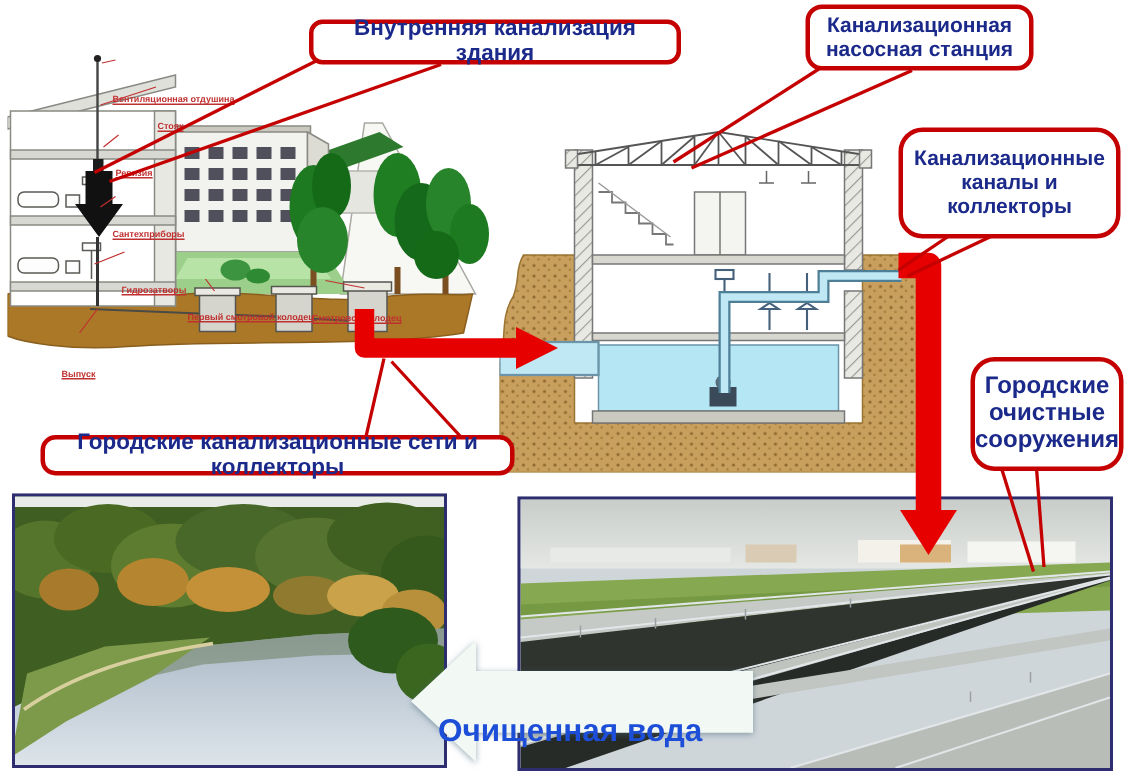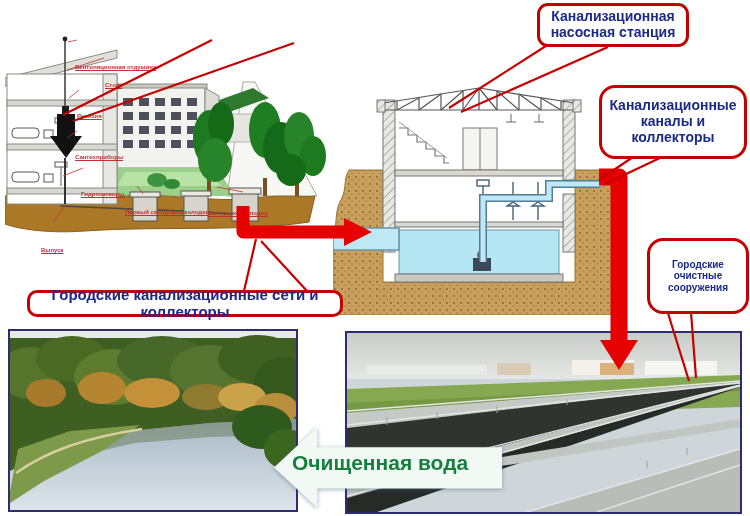--- a/index.html
+++ b/index.html
@@ -9,21 +9,21 @@
   }
   
   .callout{
     position:absolute;background:#fff;border:3px solid #c40000;color:#1b2a8a;
     font-weight:bold;text-align:center;display:flex;align-items:center;justify-content:center;
     line-height:1.12;z-index:6;box-sizing:border-box;
   }
   #co-internal {left:206px;top:13px;width:248px;height:30px;font-size:15px;border-radius:9px;}
   #co-pump     {left:537px;top:3px;width:152px;height:44px;font-size:14px;border-radius:11px;}
   #co-channels {left:599px;top:85px;width:148px;height:74px;font-size:14px;border-radius:16px;padding:2px;}
-  #co-treatment{left:647px;top:238px;width:102px;height:76px;font-size:10px;border-radius:16px;padding:2px;}
+  #co-treatment{left:647px;top:238px;width:102px;height:76px;font-size:16px;border-radius:16px;padding:2px;}
   #co-networks {left:27px;top:290px;width:316px;height:27px;font-size:15px;border-radius:10px;}
   
   .photo{position:absolute;border:2px solid #2d2d70;z-index:1;background:#cfd6da;}
   #photo-river{left:8px;top:329px;width:286px;height:179px;}
   #photo-plant{left:345px;top:331px;width:393px;height:179px;}
   .photo svg{display:block;}
   #building-diagram{position:absolute;left:5px;top:28px;width:330px;height:212px;z-index:2;}
   #pump-diagram{position:absolute;left:333px;top:70px;width:292px;height:245px;z-index:2;}
   #overlay{position:absolute;left:0;top:0;width:750px;height:516px;z-index:4;pointer-events:none;}
   
@@ -37,21 +37,21 @@
   #bdn-fix   {left:70px; top:126px;}
   #bdn-trap  {left:76px; top:163px;}
   #bdn-out   {left:36px; top:219px;}
   #bdn-well1 {left:120px;top:181px;}
   #bdn-well2 {left:203px;top:182px;}
   
   #water-arrow{position:absolute;left:274px;top:427px;width:228px;height:81px;z-index:7;
     filter:drop-shadow(0 1px 2px rgba(70,100,120,.55));}
   #water-arrow .shape{width:100%;height:100%;background:#f2f9f4;
     clip-path:polygon(0 50%,19% 0,19% 25%,100% 25%,100% 76%,19% 76%,19% 100%);}
-  #water-label{position:absolute;left:292px;top:451px;z-index:8;color:#15803d;
+  #water-label{position:absolute;left:292px;top:476px;z-index:8;color:#1d4ed8;
     font-weight:bold;font-size:21px;white-space:nowrap;}
 </style>
 </head>
 <body>
 
 <div class="slide">
 
   <div id="building-diagram">
     <svg width="330" height="212" viewBox="0 0 330 212">
 
@@ -355,20 +355,21 @@
       <line x1="608" y1="47" x2="461" y2="112"></line>
       <line x1="636" y1="155" x2="599" y2="180"></line>
       <line x1="662" y1="157" x2="605" y2="184"></line>
       <line x1="667" y1="310" x2="689" y2="381"></line>
       <line x1="691" y1="312" x2="696" y2="378"></line>
       <line x1="244" y1="291" x2="256" y2="239"></line>
       <line x1="307" y1="291" x2="261" y2="241"></line>
     </g>
   </svg>
 
+  <div class="callout" id="co-internal">Внутренняя канализация здания</div>
   <div class="callout" id="co-channels">Канализационные каналы и коллекторы</div>
   <div class="callout" id="co-pump">Канализационная насосная станция</div>
   <div class="callout" id="co-treatment">Городские очистные сооружения</div>
   <div class="callout" id="co-networks">Городские канализационные сети и коллекторы</div>
 
   <div id="water-arrow">
     <div class="shape"></div>
   </div>
   <div id="water-label">Очищенная вода</div>
 

